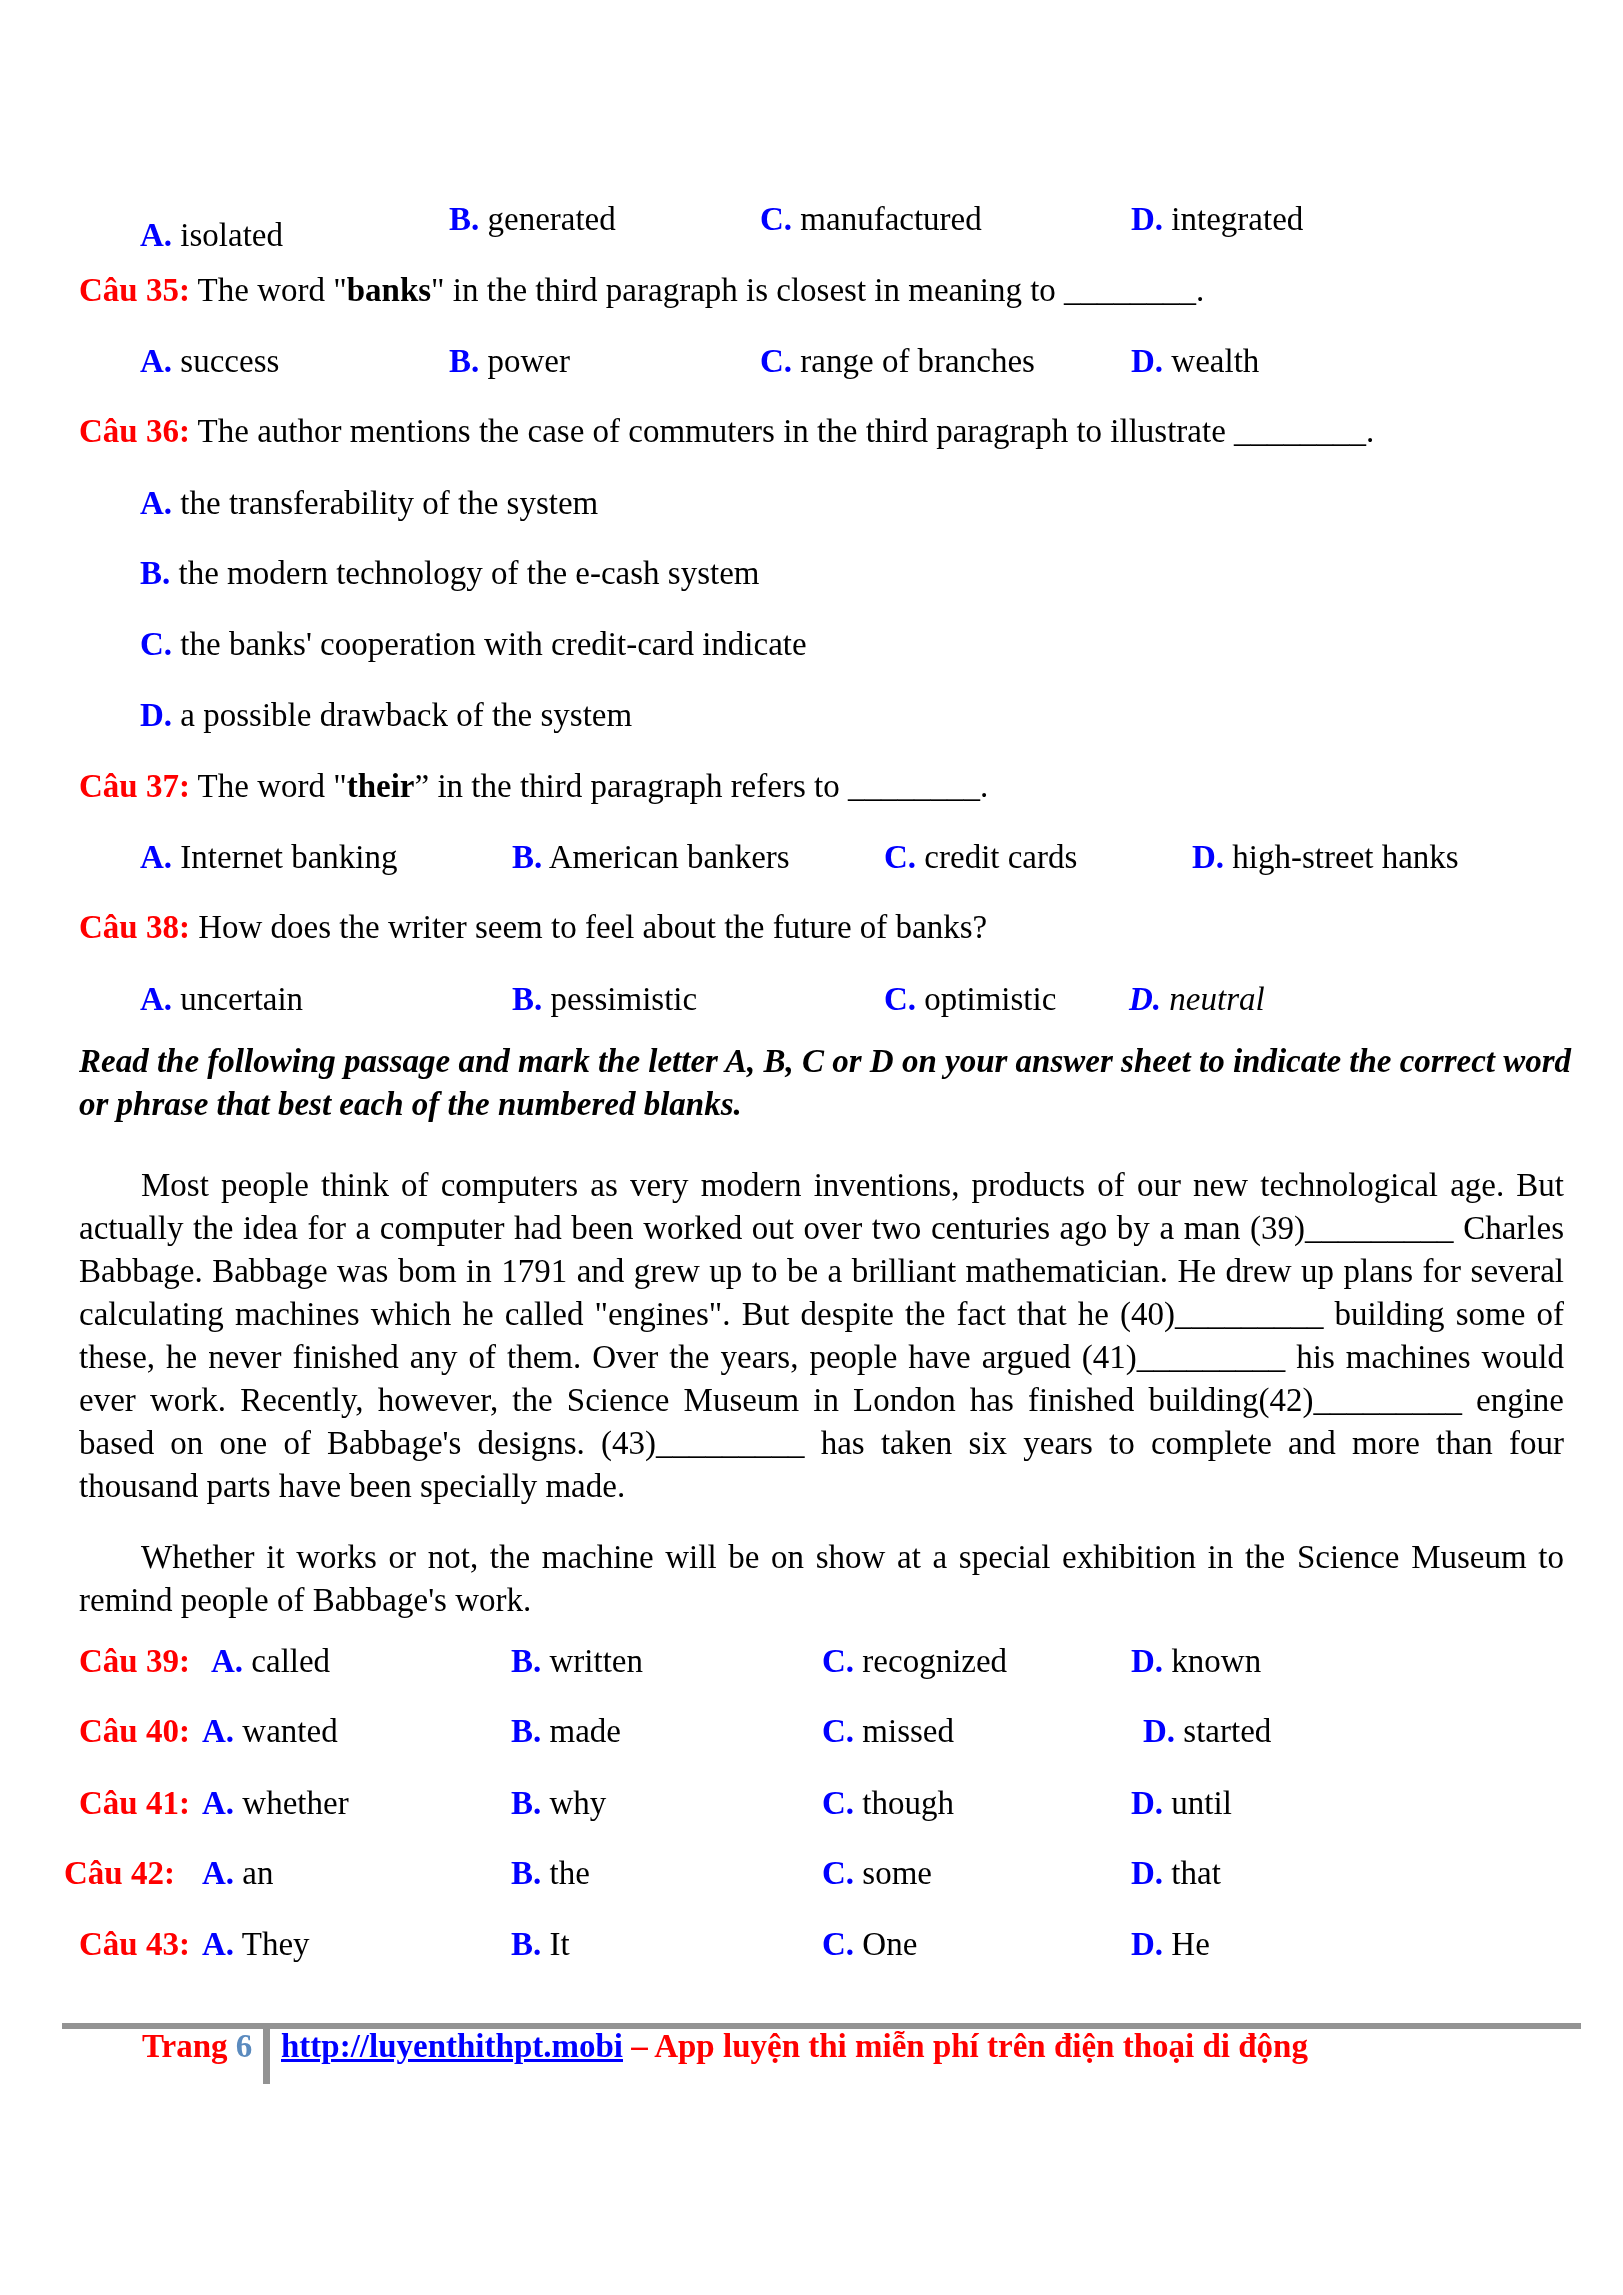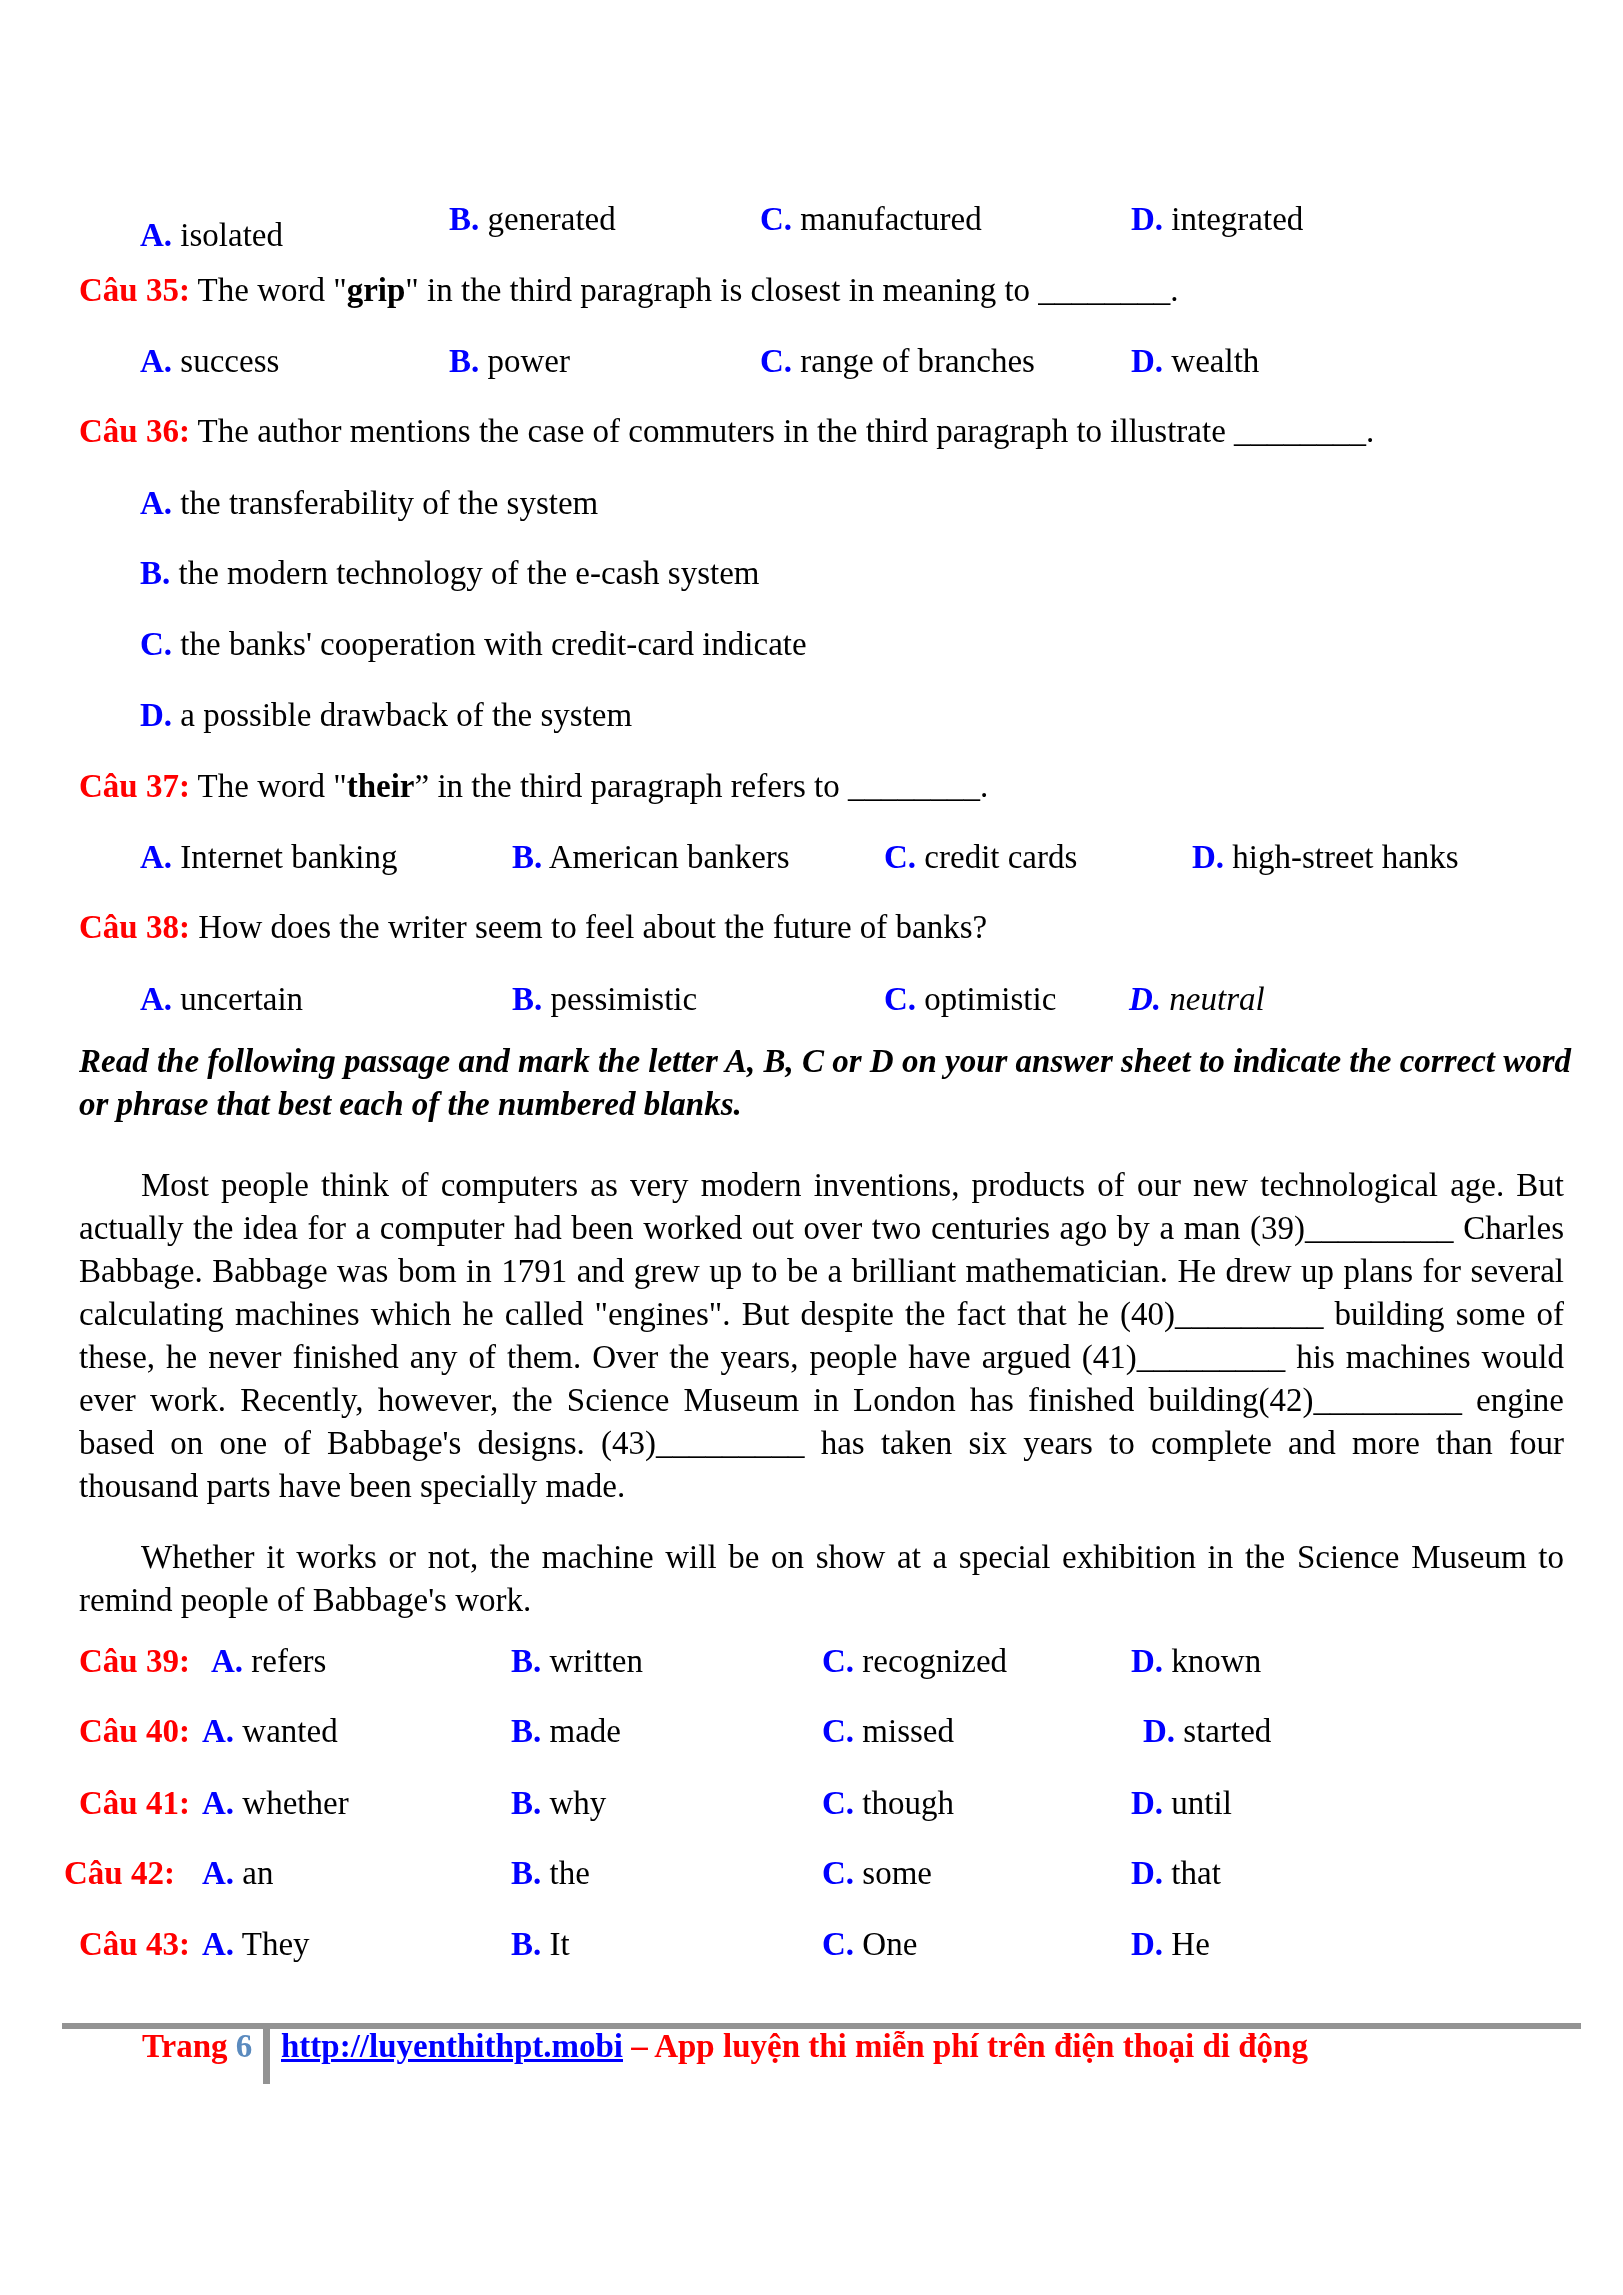--- a/index.html
+++ b/index.html
@@ -24,21 +24,21 @@
 </head>
 <body>
 
 <div>
   <div class="line" style="left:140px; top:198px;margin-top:16px;"><span class="opt-letter">A.</span> <span>isolated</span></div>
   <div class="line" style="left:449px; top:198px;"><span class="opt-letter">B.</span> <span>generated</span></div>
   <div class="line" style="left:760px; top:198px;"><span class="opt-letter">C.</span> <span>manufactured</span></div>
   <div class="line" style="left:1131px; top:198px;"><span class="opt-letter">D.</span> <span>integrated</span></div>
 </div>
 
-<div class="line" style="left:79px; top:269px;"><span class="qnum">Câu 35:</span><span> The word "</span><span class="bold">grip</span><span>" in the third paragraph is closest in meaning to ________.</span></div>
+<div class="line" style="left:79px; top:269px;"><span class="qnum">Câu 35:</span><span> The word "</span><span class="bold">banks</span><span>" in the third paragraph is closest in meaning to ________.</span></div>
 <div>
   <div class="line" style="left:140px; top:340px;"><span class="opt-letter">A.</span> <span>success</span></div>
   <div class="line" style="left:449px; top:340px;"><span class="opt-letter">B.</span> <span>power</span></div>
   <div class="line" style="left:760px; top:340px;"><span class="opt-letter">C.</span> <span>range of branches</span></div>
   <div class="line" style="left:1131px; top:340px;"><span class="opt-letter">D.</span> <span>wealth</span></div>
 </div>
 
 <div class="line" style="left:79px; top:410px;"><span class="qnum">Câu 36:</span><span> The author mentions the case of commuters in the third paragraph to illustrate ________.</span></div>
 <div>
   <div class="line" style="left:140px; top:482px;"><span class="opt-letter">A.</span> <span>the transferability of the system</span></div>
@@ -64,21 +64,21 @@
 </div>
 
 <div class="line instr" style="left:79px; top:1040px;">Read the following passage and mark the letter A, B, C or D on your answer sheet to indicate the correct word</div>
 <div class="line instr" style="left:79px; top:1083px;">or phrase that best each of the numbered blanks.</div>
 
 <div class="para" style="top:1164px;">Most people think of computers as very modern inventions, products of our new technological age. But actually the idea for a computer had been worked out over two centuries ago by a man (39)_________ Charles Babbage. Babbage was bom in 1791 and grew up to be a brilliant mathematician. He drew up plans for several calculating machines which he called "engines". But despite the fact that he (40)_________ building some of these, he never finished any of them. Over the years, people have argued (41)_________ his machines would ever work. Recently, however, the Science Museum in London has finished building(42)_________ engine based on one of Babbage's designs. (43)_________ has taken six years to complete and more than four thousand parts have been specially made.</div>
 <div class="para" style="top:1536px;">Whether it works or not, the machine will be on show at a special exhibition in the Science Museum to remind people of Babbage's work.</div>
 
 <div>
   <div class="line qnum" style="left:79px; top:1640px;">Câu 39:</div>
-  <div class="line" style="left:211px; top:1640px;"><span class="opt-letter">A.</span> <span>refers</span></div>
+  <div class="line" style="left:211px; top:1640px;"><span class="opt-letter">A.</span> <span>called</span></div>
   <div class="line" style="left:511px; top:1640px;"><span class="opt-letter">B.</span> <span>written</span></div>
   <div class="line" style="left:822px; top:1640px;"><span class="opt-letter">C.</span> <span>recognized</span></div>
   <div class="line" style="left:1131px; top:1640px;"><span class="opt-letter">D.</span> <span>known</span></div>
 </div>
 
 <div>
   <div class="line qnum" style="left:79px; top:1710px;">Câu 40:</div>
   <div class="line" style="left:202px; top:1710px;"><span class="opt-letter">A.</span> <span>wanted</span></div>
   <div class="line" style="left:511px; top:1710px;"><span class="opt-letter">B.</span> <span>made</span></div>
   <div class="line" style="left:822px; top:1710px;"><span class="opt-letter">C.</span> <span>missed</span></div>

